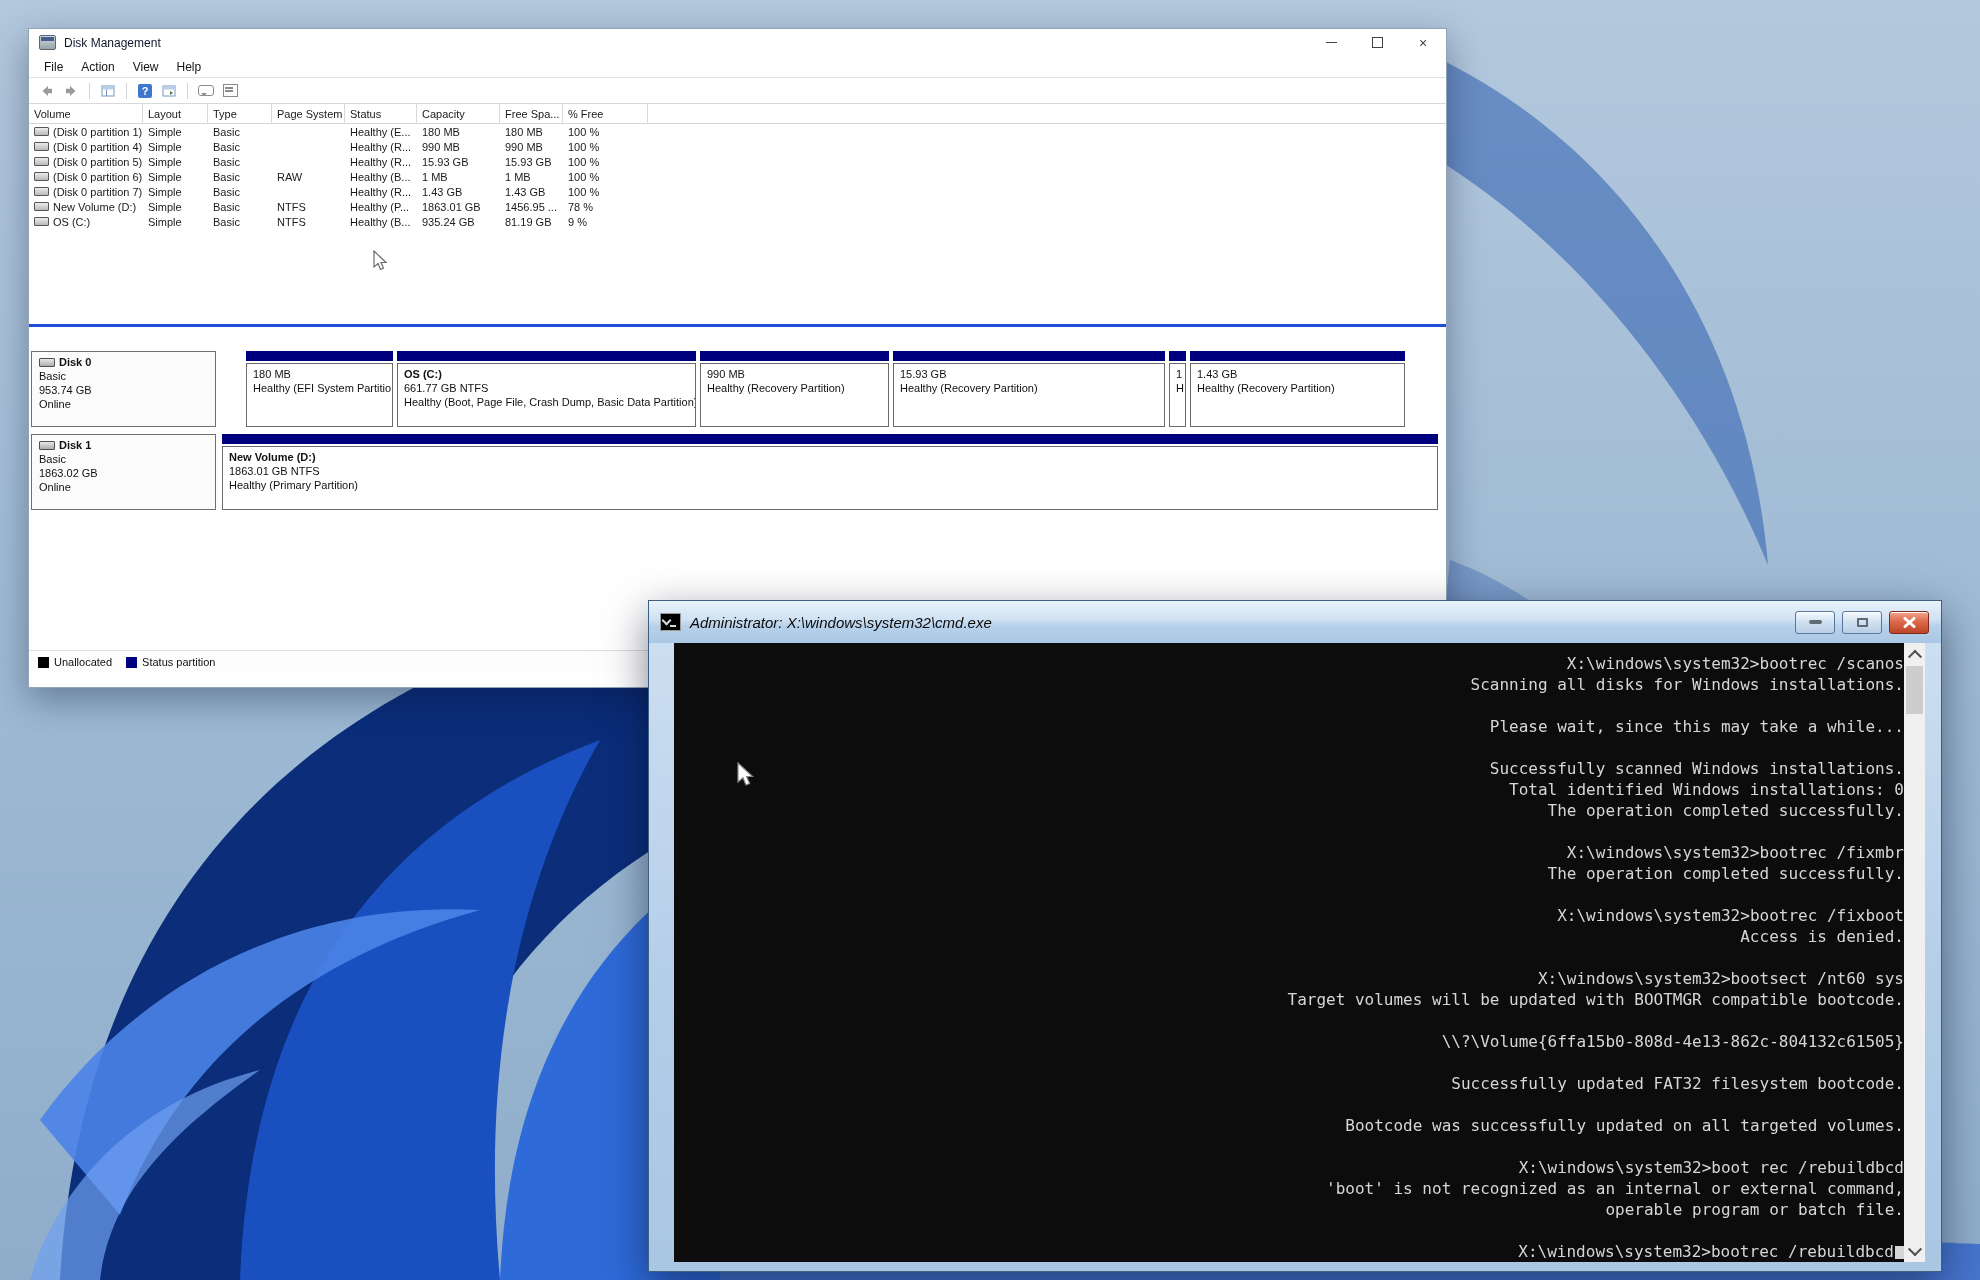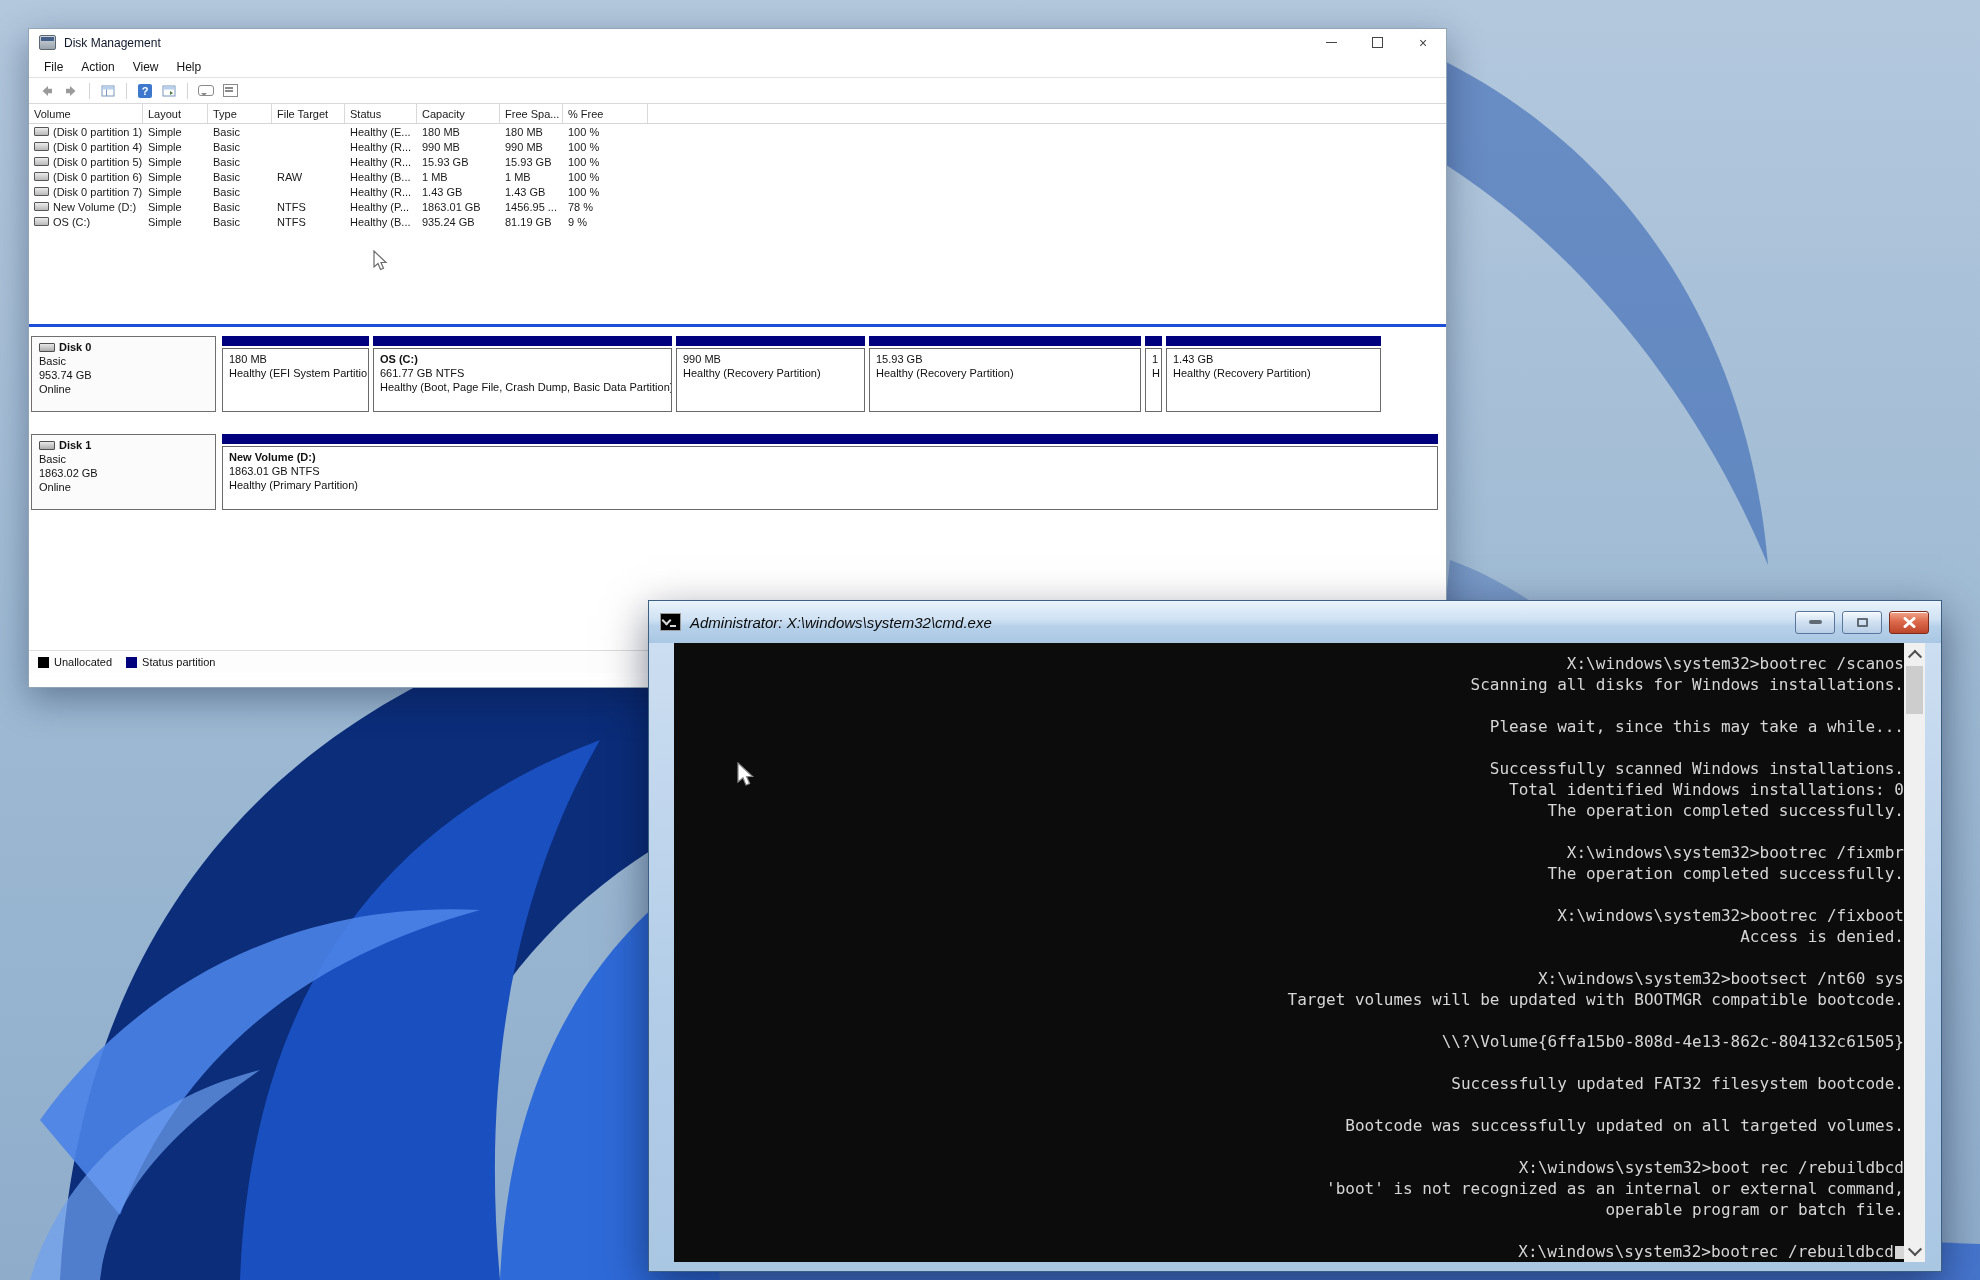--- a/index.html
+++ b/index.html
@@ -188,21 +188,21 @@
       <span class="tb-icon">
           <span class="listic"></span>
         </span>
     </div>
 
     <div class="dm-list">
       <div class="dm-header" id="dm-header">
           <div class="dm-hcell" style="width: 114px;">Volume</div>
           <div class="dm-hcell" style="width: 65px;">Layout</div>
           <div class="dm-hcell" style="width: 64px;">Type</div>
-          <div class="dm-hcell" style="width: 73px;">File Target</div>
+          <div class="dm-hcell" style="width: 73px;">Page System</div>
           <div class="dm-hcell" style="width: 72px;">Status</div>
           <div class="dm-hcell" style="width: 83px;">Capacity</div>
           <div class="dm-hcell" style="width: 63px;">Free Spa...</div>
           <div class="dm-hcell" style="width: 85px;">% Free</div>
           <div class="dm-hfill"></div>
         </div>
       <div id="dm-rows">
           <div class="dm-row">
             <div class="dm-cell" style="width: 114px;">
               <span class="vol-icon"></span>
@@ -390,21 +390,21 @@
             </div>
             <div class="dm-cell" style="width: 85px;">
               <span>9 %</span>
             </div>
           </div>
         </div>
     </div>
 
     <div class="dm-graph">
       <div id="dm-disks">
-          <div class="dm-disk" style="top: 9px;">
+          <div class="dm-disk" style="top: 24px; gap: 24px;">
             <div class="dm-disklabel">
               <div class="dm-diskname">
                 <span class="disk-icon"></span>
                 <span>Disk 0</span>
               </div>
               <div>Basic</div>
               <div>953.74 GB</div>
               <div>Online</div>
             </div>
             <div class="dm-parts">

